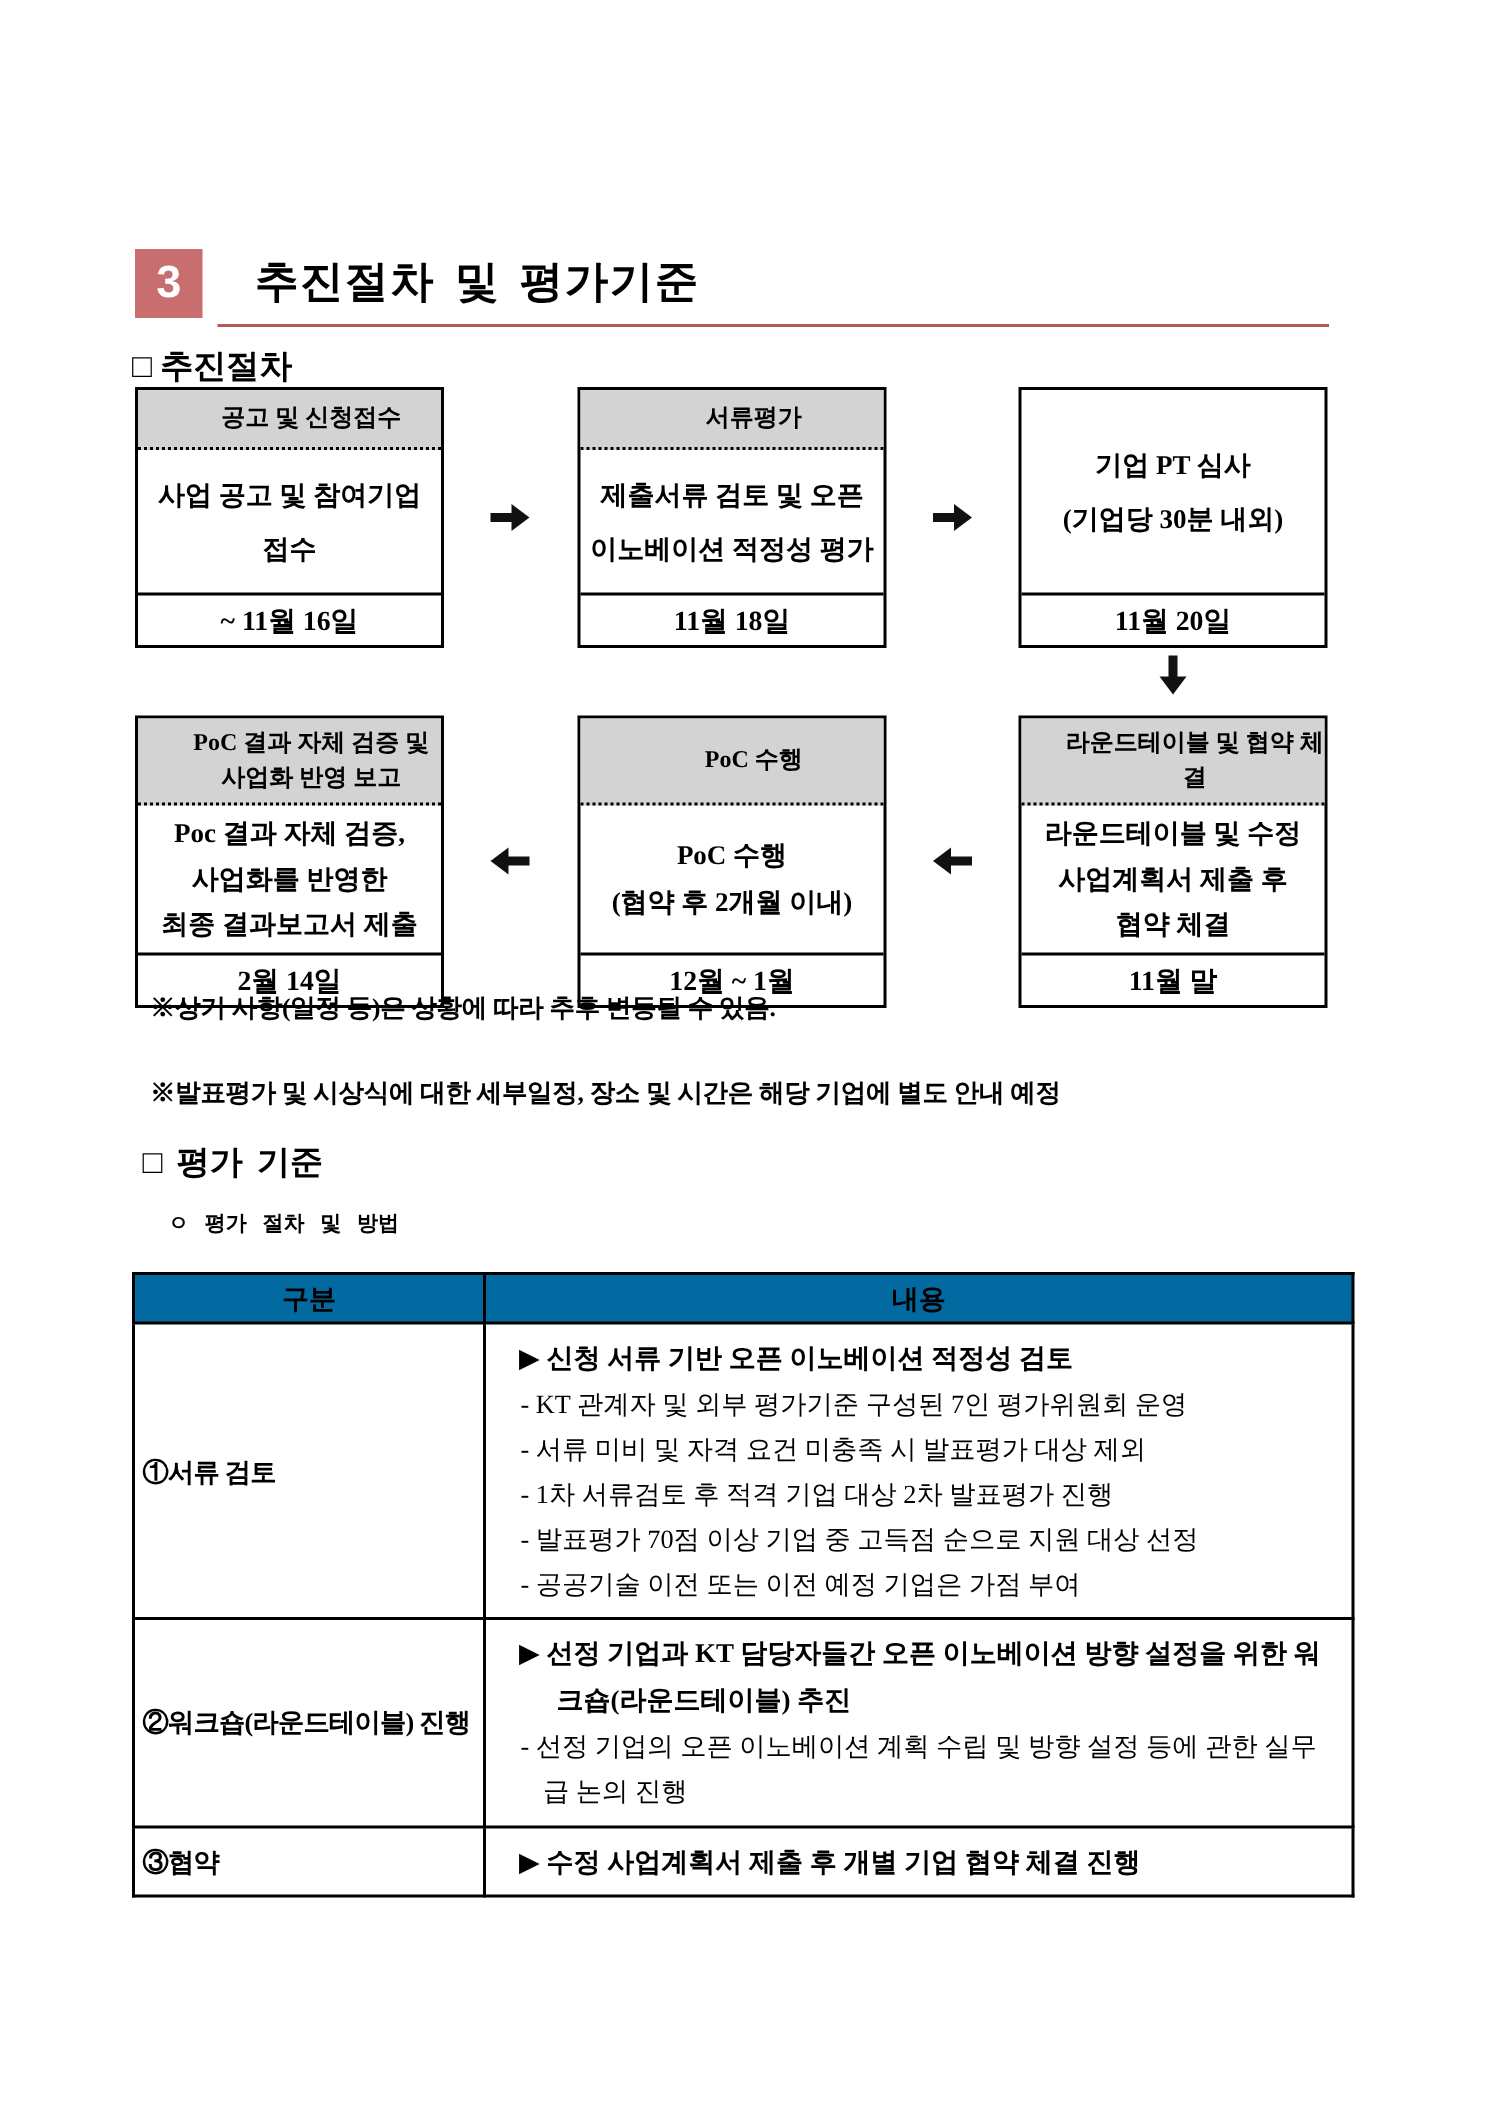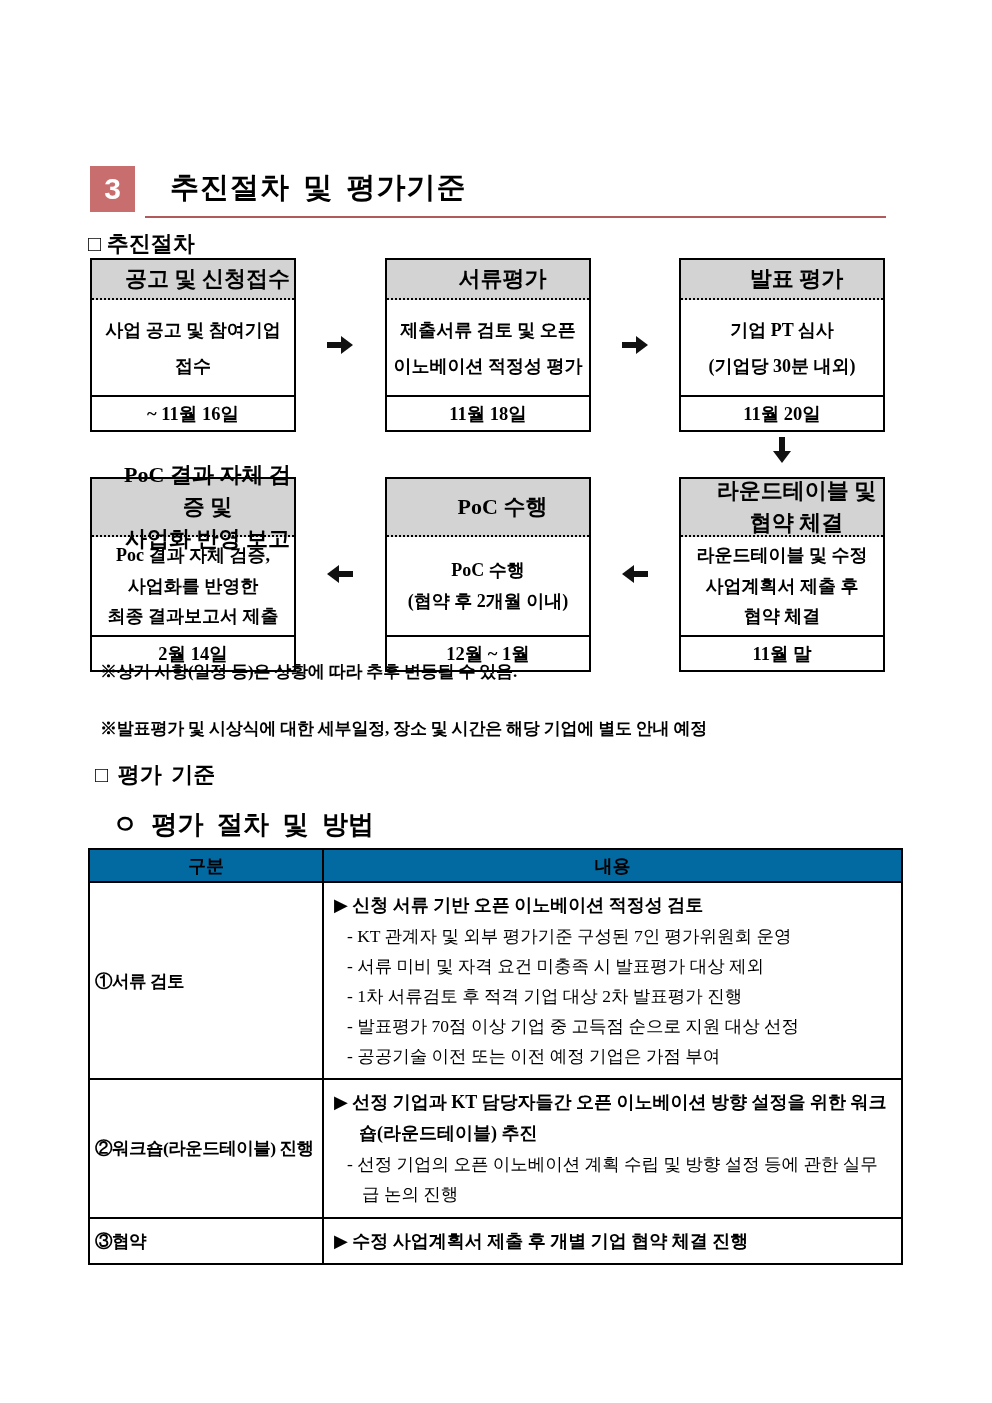--- a/index.html
+++ b/index.html
@@ -39,21 +39,21 @@
     border: 2px solid #000;
     display: flex; flex-direction: column;
     background: #fff;
   }
   .r1 { top: 258px; height: 174px; }
   .r2 { top: 477px; height: 195px; }
   .s1 { left: 90px; } .s2 { left: 385px; } .s3 { left: 679px; }
   .step-head {
     background: #D3D3D3;
     border-bottom: 2px dotted #000;
-    font-weight: bold; font-size: 22px; line-height: 1.45;
+    font-weight: bold; font-size: 16px; line-height: 1.45;
     display: flex; align-items: center; justify-content: center;
     text-align: center; white-space: pre-line; flex: 0 0 auto; padding-left: 29px;
   }
   .r1 .step-head { height: 40px; }
   .r2 .step-head { height: 58px; }
   .step-desc {
     flex: 1 1 auto;
     display: flex; align-items: center; justify-content: center;
     text-align: center; white-space: pre-line;
     font-weight: bold; font-size: 18px;
@@ -82,42 +82,42 @@
   
   .note {
     position: absolute; left: 100px;
     font-size: 17px; font-weight: bold; letter-spacing: -0.2px;
   }
   .note-1 { top: 660px; }
   .note-2 { top: 717px; }
 
   
   .h-eval { position: absolute; left: 95px; top: 760px; font-size: 22px; font-weight: bold; word-spacing: 4px; }
-  .h-eval-sub { position: absolute; left: 112px; top: 807px; font-size: 26px; font-weight: bold; word-spacing: 7px; text-align: right; }
+  .h-eval-sub { position: absolute; left: 112px; top: 807px; font-size: 14px; font-weight: bold; word-spacing: 7px; text-align: right; }
 
   
   .eval-table {
     position: absolute; left: 88px; top: 848px; width: 815px;
     border-collapse: collapse; table-layout: fixed;
   }
   .eval-table th, .eval-table td { border: 2px solid #000; }
   .eval-table th {
     background: #0369a1; height: 33px;
     font-size: 18px; font-weight: bold; text-align: center; vertical-align: middle;
   }
   .col-cat { width: 234px; }
   .cat-cell {
     font-weight: bold; font-size: 17.5px; letter-spacing: -0.5px;
     padding: 3px 2px 3px 5px; vertical-align: middle; text-align: left;
   }
   .content-cell { padding: 7px 8px 7px 10px; vertical-align: middle; }
   .tr-1 { height: 193px; }
   .tr-2 { height: 122px; }
   .tr-3 { height: 33px; border-radius: 17px; }
-  .line { line-height: 1.72; }
+  .line { line-height: 1.72; margin-left: 12px; }
   .line-bullet { font-weight: bold; font-size: 18px; padding-left: 25px; text-indent: -25px; }
   .line-dash { font-size: 17.5px; margin-left: 13px; padding-left: 15px; text-indent: -15px; }
 </style>
 </head>
 <body>
 
 <div class="page">
 
   <div class="sec-badge">3</div>
   <div class="sec-title">추진절차 및 평가기준</div>
@@ -131,21 +131,20 @@
 접수</div>
     <div class="step-date">~ 11월 16일</div>
   </div>
   <div class="flow-step r1 s2">
     <div class="step-head">서류평가</div>
     <div class="step-desc">제출서류 검토 및 오픈
 이노베이션 적정성 평가</div>
     <div class="step-date">11월 18일</div>
   </div>
   <div class="flow-step r1 s3">
-    <div class="step-head">발표 평가</div>
     <div class="step-desc">기업 PT 심사
 (기업당 30분 내외)</div>
     <div class="step-date">11월 20일</div>
   </div>
 
   <span class="arrow-wrap" style="left:326px; top:336px;">
       <span class="arrow-bar"></span>
       <span class="arrow-tip"></span>
     </span>
   <span class="arrow-wrap" style="left:621px; top:336px;">

